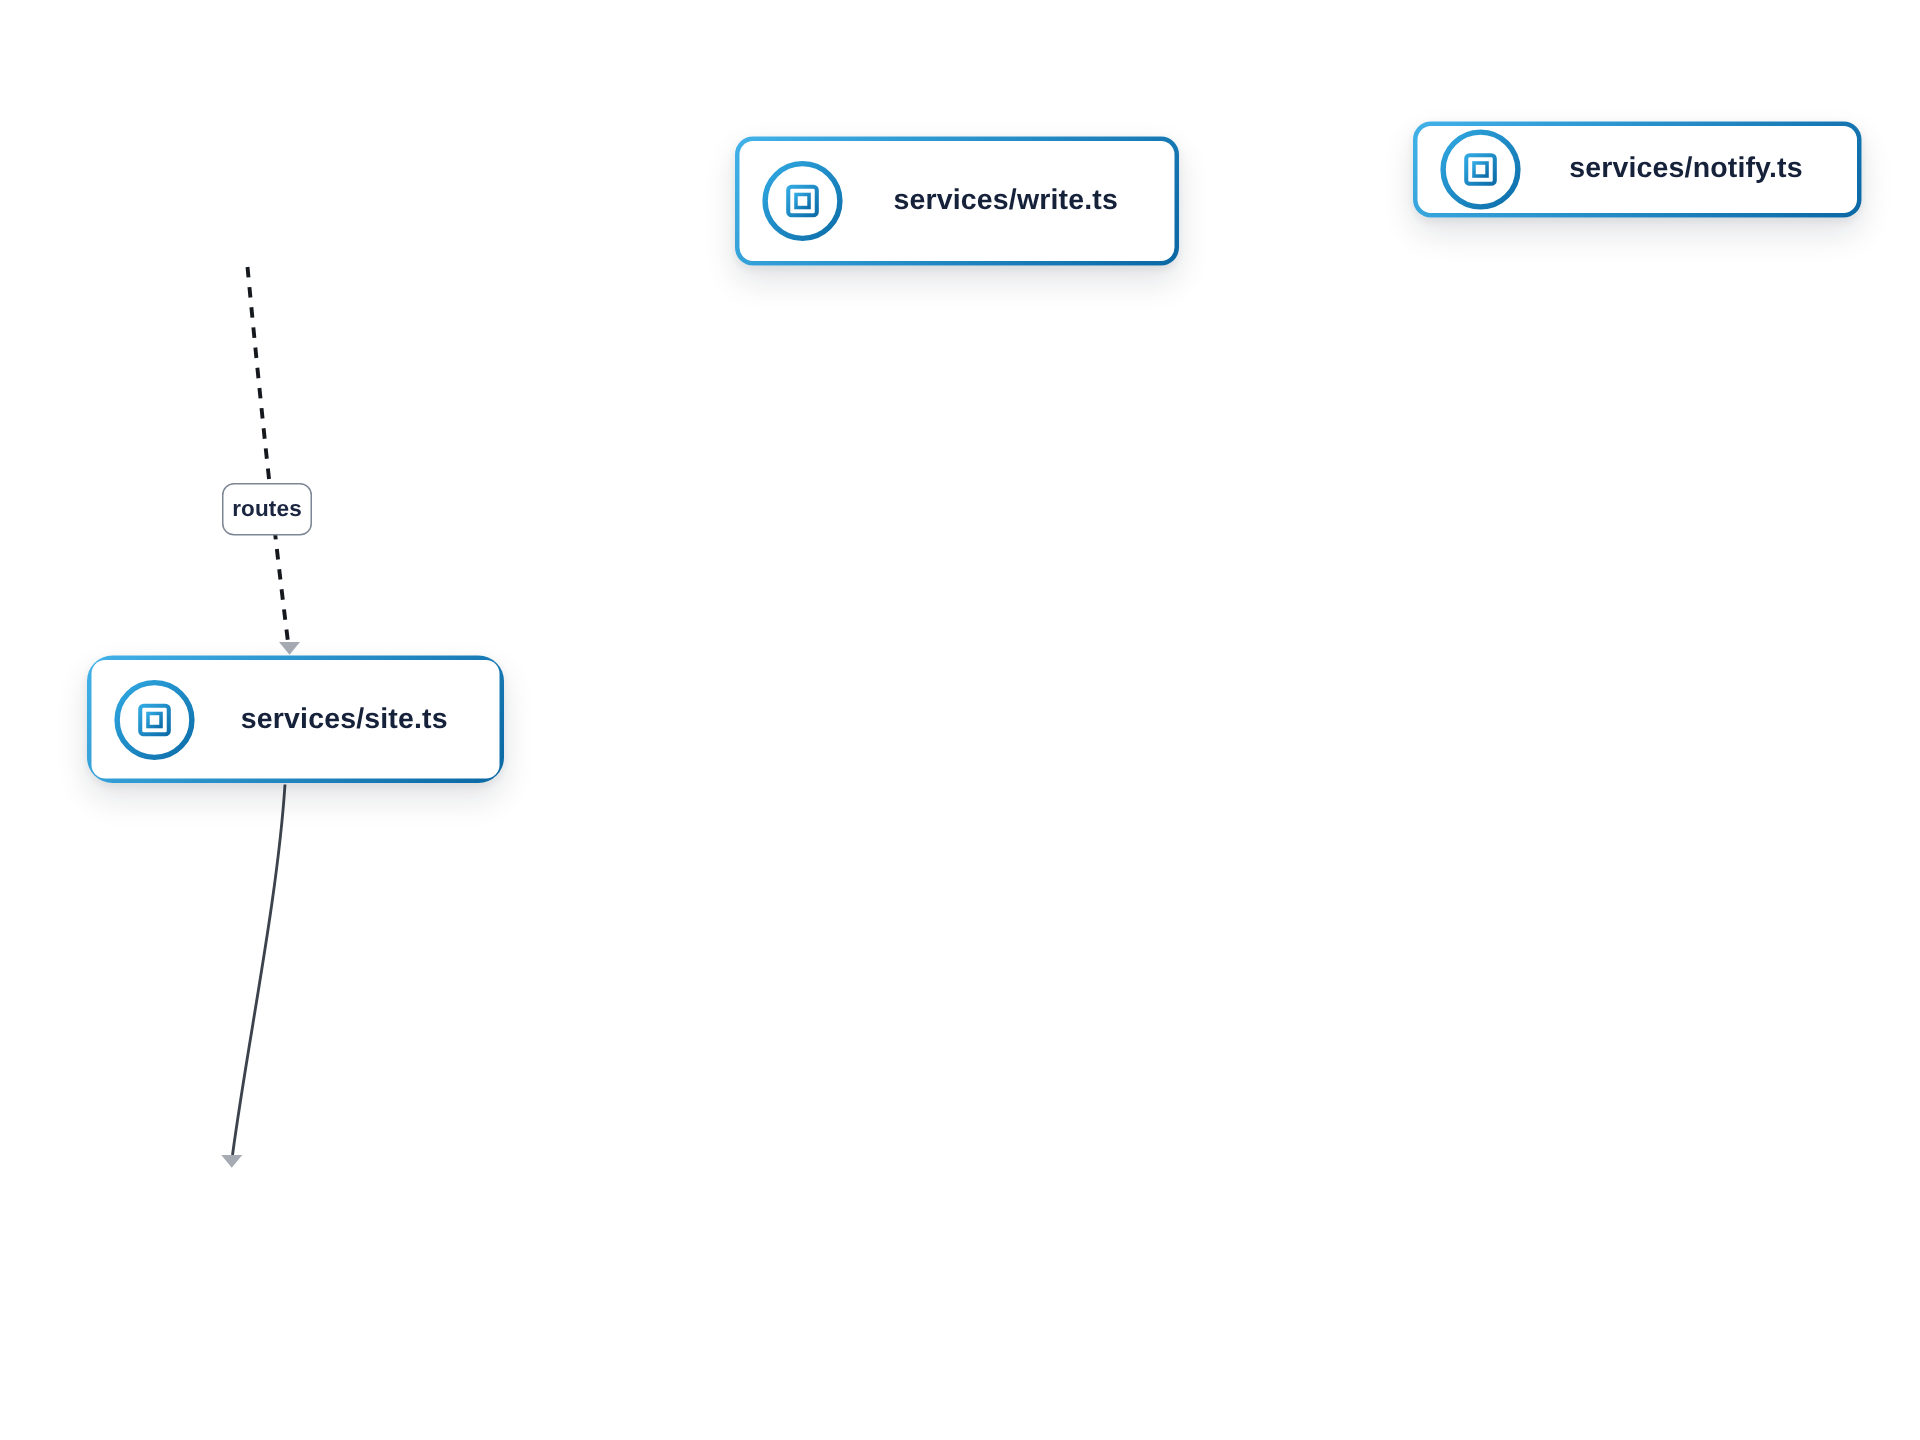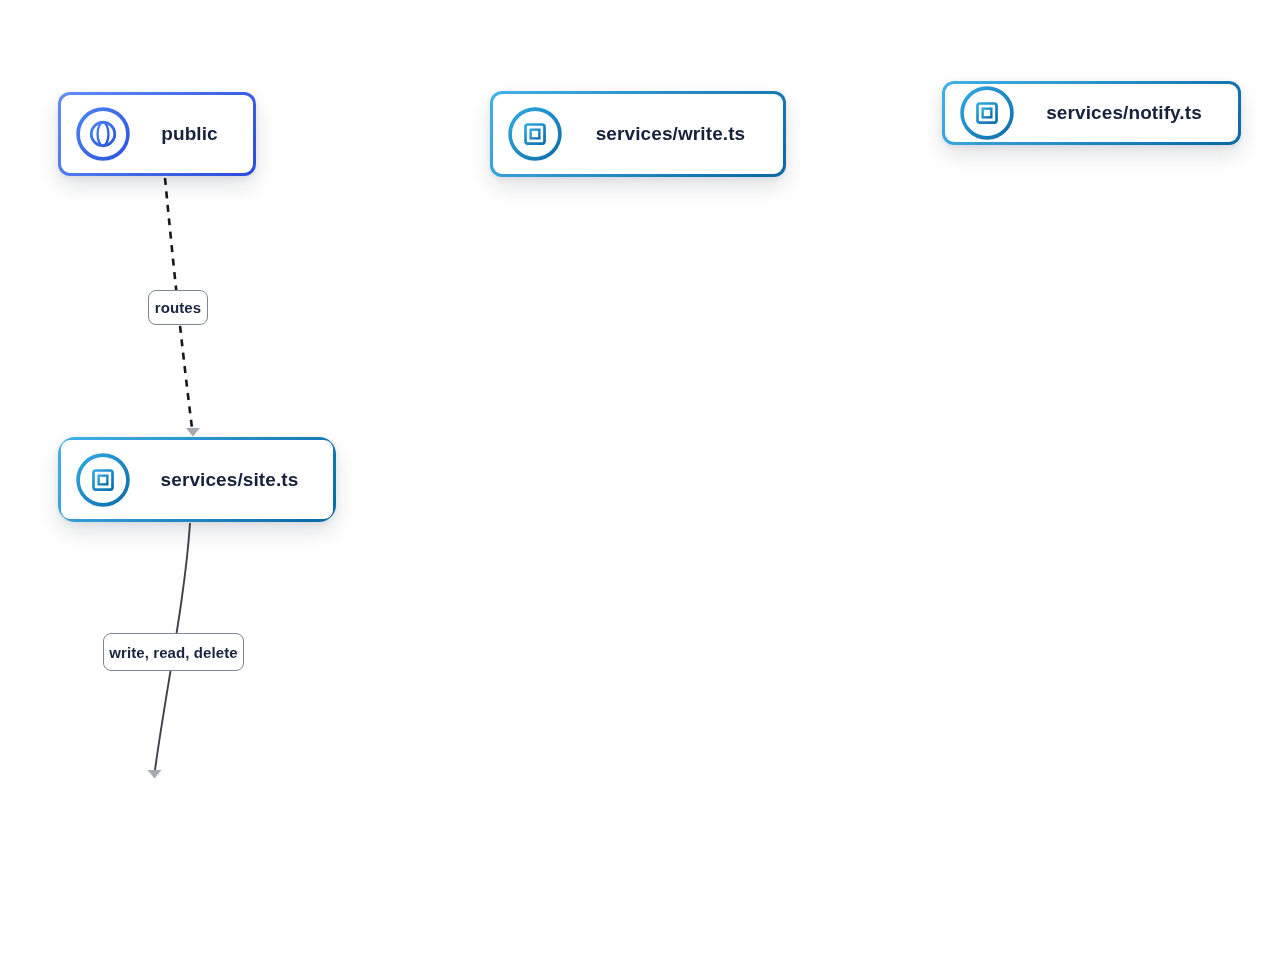--- a/index.html
+++ b/index.html
@@ -52,20 +52,21 @@
     position: absolute;
     background: #ffffff;
     border: 1.6px solid #7d8694;
     border-radius: 8px;
     color: #1a2540;
     font-size: 15px;
     font-weight: 600;
     display: flex; align-items: center; justify-content: center;
     white-space: nowrap;
     letter-spacing: 0.1px;
+    margin-top: 32px;
   }
   .edge-label.routes   { left: 148px; top: 290px; width: 60px;  height: 35px; }
   .edge-label.writes   { left: 103px; top: 633px; width: 141px; height: 38px; }
 
   
   .n-public { left: 58px;  top: 92px;  width: 198px; height: 84px; }
   .n-check  { left: 490px; top: 91px;  width: 296px; height: 86px; }
   .n-notify { left: 921px; top: 81px;  width: 299px; height: 64px; margin-left: 21px; }
   .n-site   { left: 58px;  top: 437px; width: 278px; height: 85px; border-radius: 17px; }
   .n-sites  { left: 58px;  top: 783px; width: 180px; height: 85px; }
@@ -77,40 +78,20 @@
 
   <svg class="edges" viewBox="0 0 1280 960">
 
     <path d="M165,178 C173,262 182,348 192,428" fill="none" stroke="#15181d" stroke-width="2.6" stroke-dasharray="7 6.5"></path>
     <polygon points="186,428 200,428 193,436.5" fill="#a6abb3"></polygon>
 
     <path d="M190,523 C185,600 165,695 155,770" fill="none" stroke="#3c434d" stroke-width="1.9"></path>
     <polygon points="147.5,770 161.5,770 154.5,778.5" fill="#a6abb3"></polygon>
   </svg>
 
-  <div class="node n-public grad-gateway">
-    <div class="node-inner">
-      <span class="icon-wrap">
-        <svg viewBox="0 0 64 64">
-          <defs>
-            <linearGradient id="g-blue" x1="0" y1="0" x2="1" y2="1">
-              <stop offset="0" stop-color="#4b83f3"></stop>
-                <stop offset="1" stop-color="#2a54dd"></stop>
-            </linearGradient>
-          </defs>
-          <circle cx="32" cy="32" r="27.5" fill="none" stroke="url(#g-blue)" stroke-width="4"></circle>
-          <circle cx="32" cy="32" r="13" fill="none" stroke="url(#g-blue)" stroke-width="3"></circle>
-          <ellipse cx="32" cy="32" rx="6" ry="13" fill="none" stroke="url(#g-blue)" stroke-width="2.6"></ellipse>
-          <line x1="19.7" y1="27.6" x2="44.3" y2="27.6" stroke="url(#g-blue)" stroke-width="2.6"></line>
-          <line x1="19.7" y1="36.4" x2="44.3" y2="36.4" stroke="url(#g-blue)" stroke-width="2.6"></line>
-        </svg>
-      </span>
-      <span class="node-label">public</span>
-    </div>
-  </div>
 
   <div class="node n-check grad-service">
     <div class="node-inner">
       <span class="icon-wrap">
         <svg viewBox="0 0 64 64">
           <defs>
             <linearGradient id="g-cyan1" x1="0" y1="0" x2="1" y2="1">
               <stop offset="0" stop-color="#31a9e2"></stop>
                 <stop offset="1" stop-color="#0c6ca8"></stop>
             </linearGradient>
@@ -211,15 +192,14 @@
               <line x1="44" y1="39.5" x2="48" y2="39.5"></line>
           </g>
         </svg>
       </span>
       <span class="node-label">services/site.ts</span>
     </div>
   </div>
 
 
   <div class="edge-label routes">routes</div>
-  <div class="edge-label writes">write, read, delete</div>
 
 </div>
 
 </body></html>

